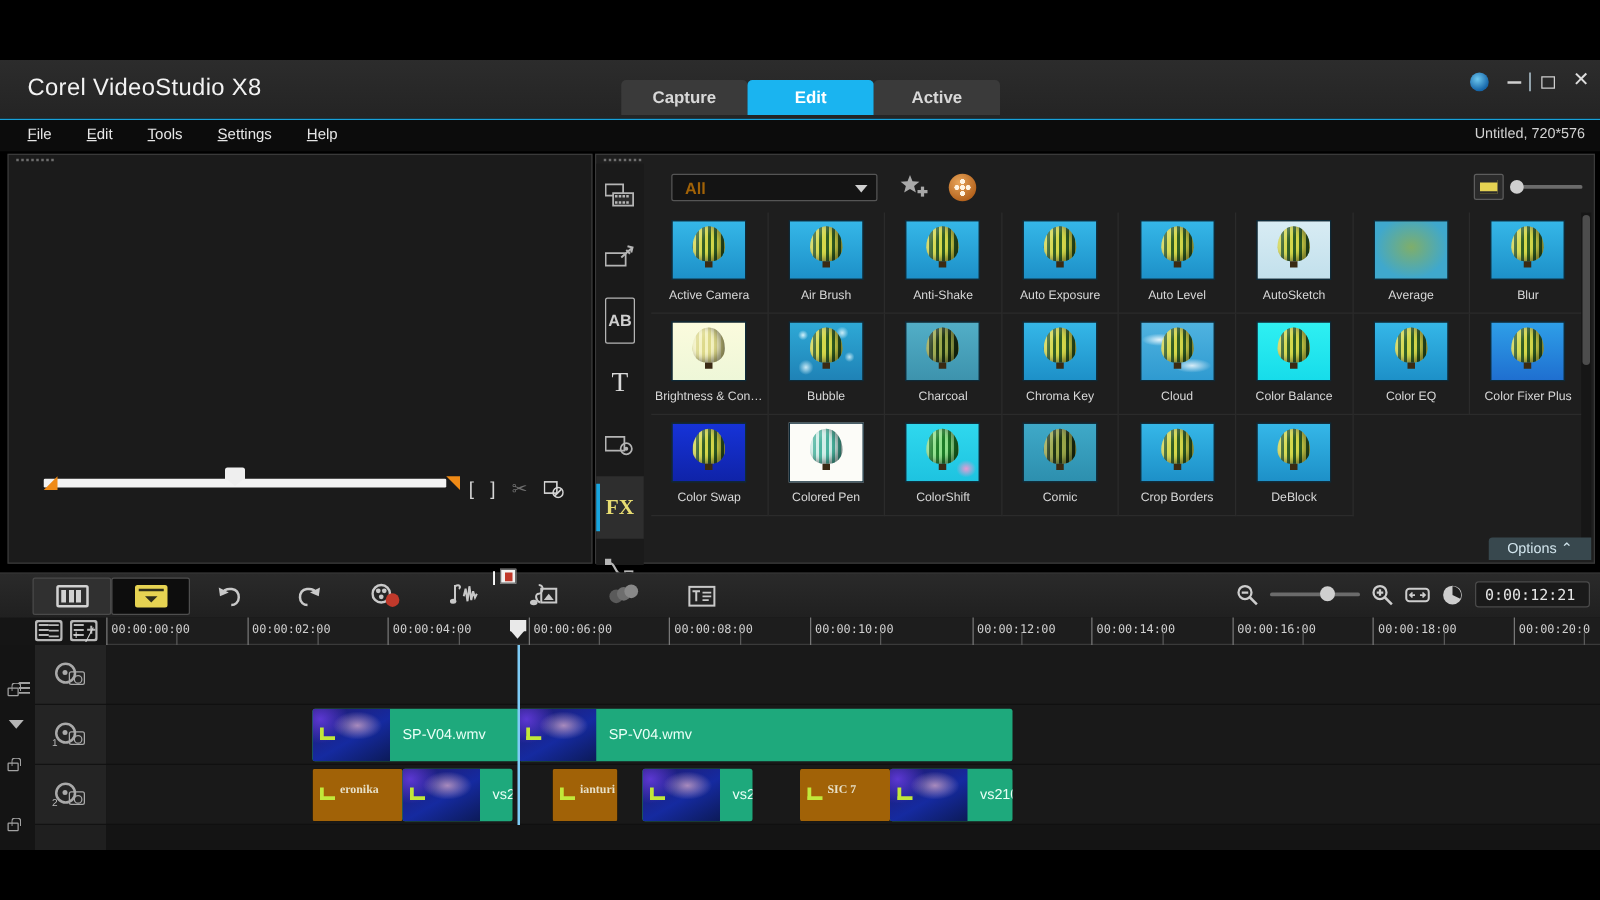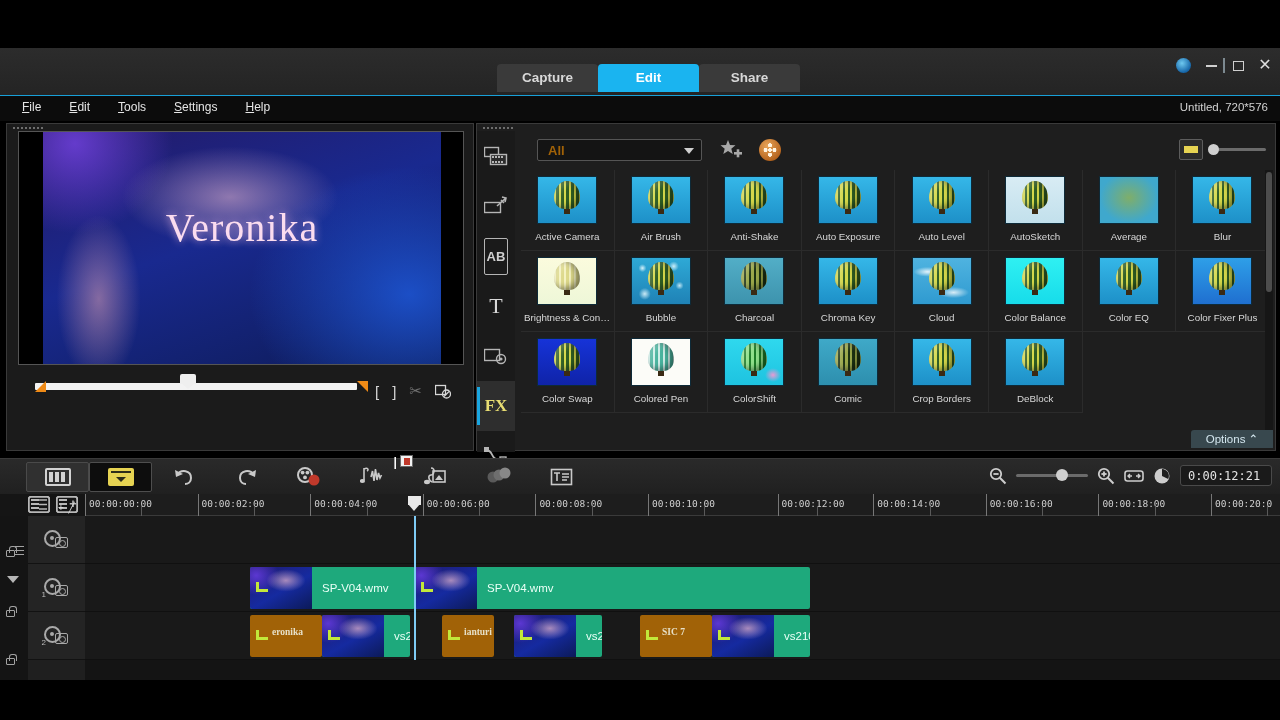--- a/index.html
+++ b/index.html
@@ -241,25 +241,26 @@
 
   .bottombar { position:absolute; left:0; top:680px; width:1280px; height:40px; background:#000; }
   svg { display:block; }
 </style>
 </head>
 <body>
 
 <div id="app">
 
   <div class="titlebar"></div>
+  <div class="app-title">Corel VideoStudio X8</div>
 
   <div class="tabs">
     <div class="tab">Capture</div>
     <div class="tab active">Edit</div>
-    <div class="tab">Share</div>
+    <div class="tab">Active</div>
   </div>
 
   <div class="winbtns">
     <div class="globe"></div>
     <div class="wb" style="display:flex;align-items:center;justify-content:center;">
         <div class="mini"></div>
       </div>
     <div class="wb" style="display:flex;align-items:center;justify-content:center;">
         <div class="maxi"></div>
       </div>
@@ -281,25 +282,20 @@
       <i></i>
         <i></i>
         <i></i>
         <i></i>
         <i></i>
         <i></i>
         <i></i>
         <i></i>
     </div>
 
-    <div class="preview-screen">
-      <div class="pv-inner">
-        <div class="pv-title">Veronika</div>
-      </div>
-    </div>
 
     <div class="scrub">
       <div class="scrub-track"></div>
       <div class="tri tri-l"></div>
       <div class="tri tri-r"></div>
       <div class="playhead-pv"></div>
     </div>
 
     <div class="pv-rightbtns">
       <span>[</span>

